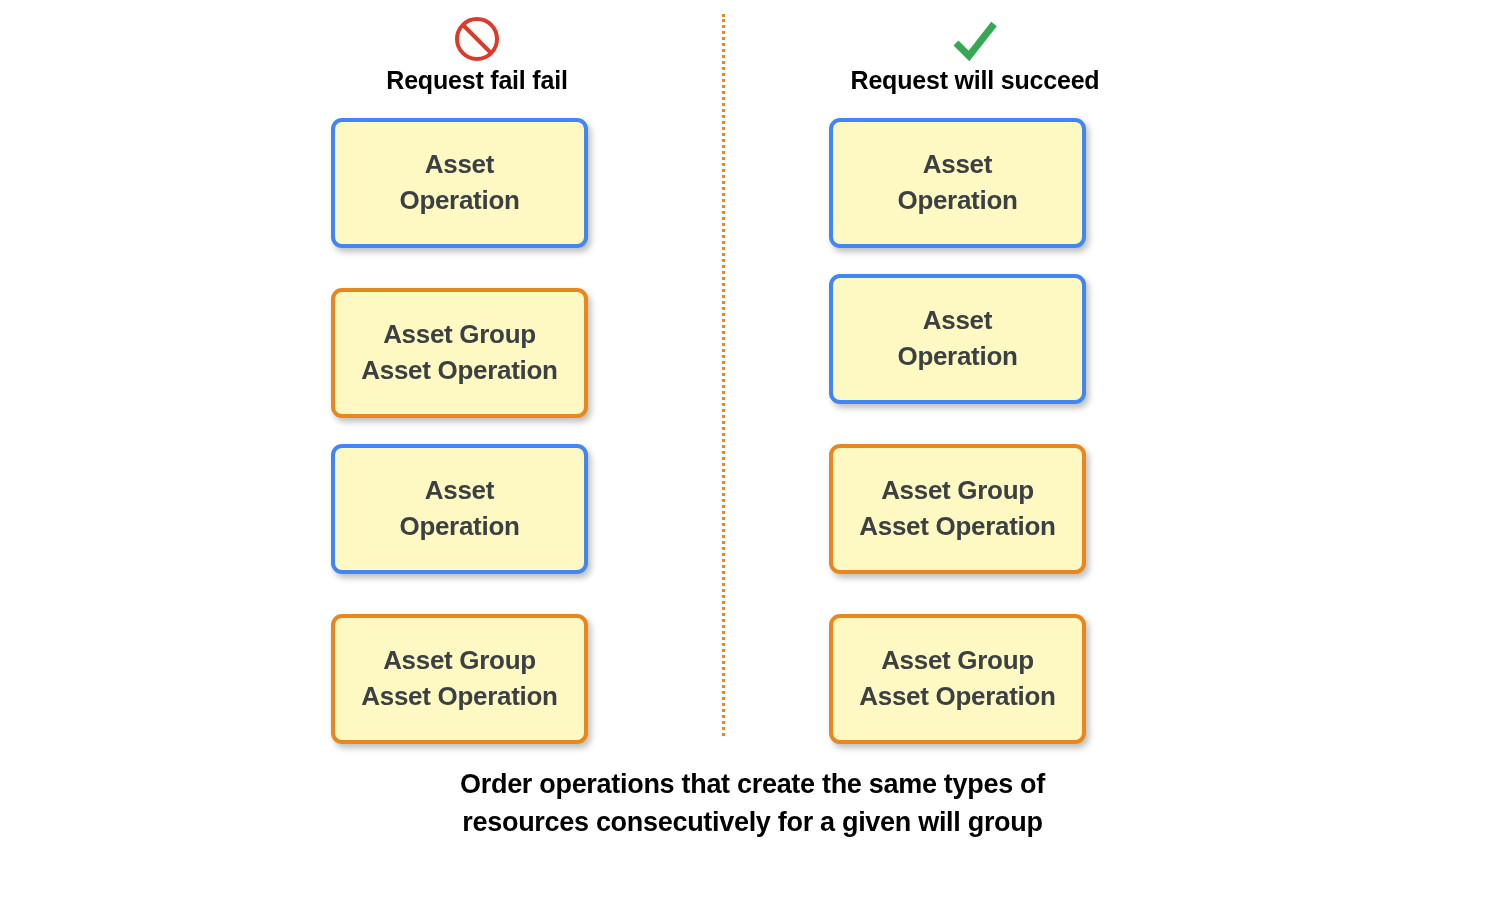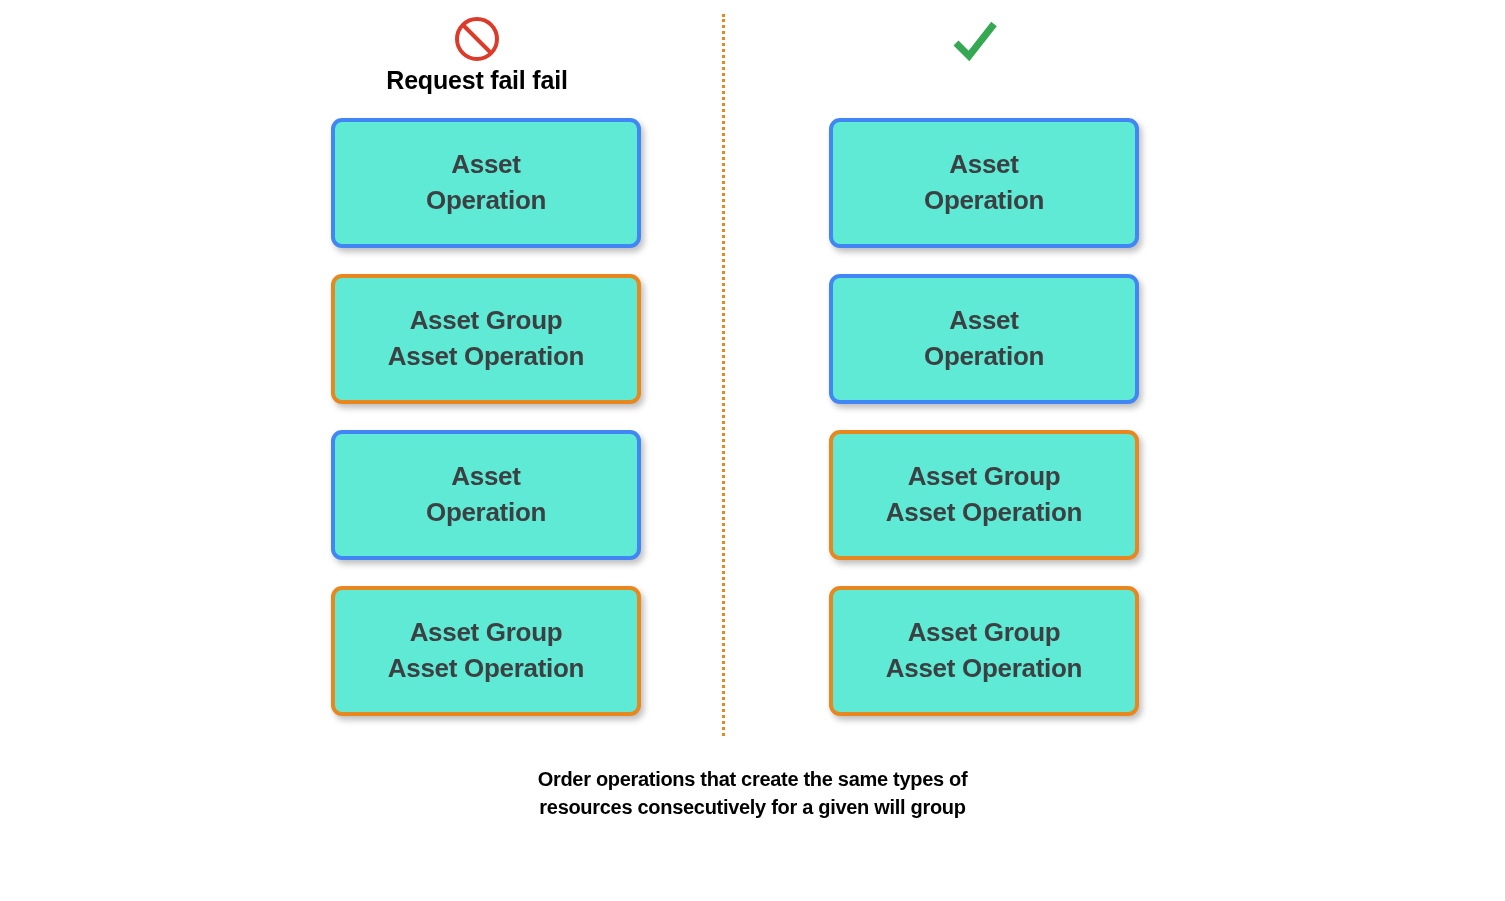--- a/index.html
+++ b/index.html
@@ -67,54 +67,54 @@
 
   
   .card-stack {
     display: flex;
     flex-direction: column;
     gap: 26px;
     margin-top: 8px;
   }
   .card {
     box-sizing: border-box;
-    width: 310px;
+    width: 257px;
     height: 130px;
-    background: #5eead4;
+    background: #fef9c3;
     border-radius: 11px;
     border: 4px solid #4285F4;
     box-shadow: 3px 4px 6px rgba(0,0,0,0.26);
     display: flex;
     flex-direction: column;
     align-items: center;
     justify-content: center;
     text-align: center;
   }
   .card.type-blue   { border-color: #4285F4; }
-  .card.type-orange { border-color: #E8871E; }
+  .card.type-orange { border-color: #E8871E; margin-top: 14px; }
 
   .card-line {
     font-size: 26px;
     font-weight: bold;
     color: #3C4043;
     line-height: 1.38;
     letter-spacing: -0.3px;
     white-space: nowrap;
   }
 
   
   .caption {
     position: absolute;
     left: 0;
     right: 0;
     top: 765px;
     text-align: center;
   }
   .caption-line {
-    font-size: 20px;
+    font-size: 27px;
     font-weight: bold;
     color: #000000;
     line-height: 1.42;
     letter-spacing: -0.3px;
   }
 </style>
 </head>
 <body>
 
 <div class="diagram">
@@ -152,20 +152,21 @@
     </div>
   </div>
 
   <div class="column column-succeed">
     <div class="col-header">
       <span class="status-icon">
         <svg width="56" height="50" viewBox="0 0 56 50" aria-hidden="true">
           <polyline points="9,29 22,42 47,10" fill="none" stroke="#34A853" stroke-width="7" stroke-linecap="butt" stroke-linejoin="miter"></polyline>
         </svg>
       </span>
+      <span class="col-header-label">Request will succeed</span>
     </div>
 
     <div class="card-stack">
       <div class="card type-blue">
         <span class="card-line">Asset</span>
         <span class="card-line">Operation</span>
       </div>
       <div class="card type-blue">
         <span class="card-line">Asset</span>
         <span class="card-line">Operation</span>

